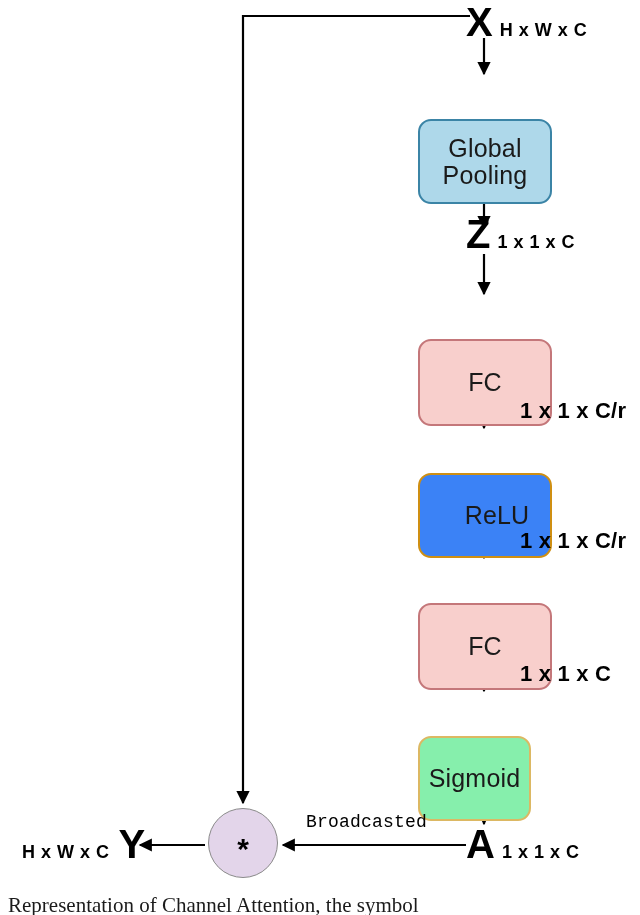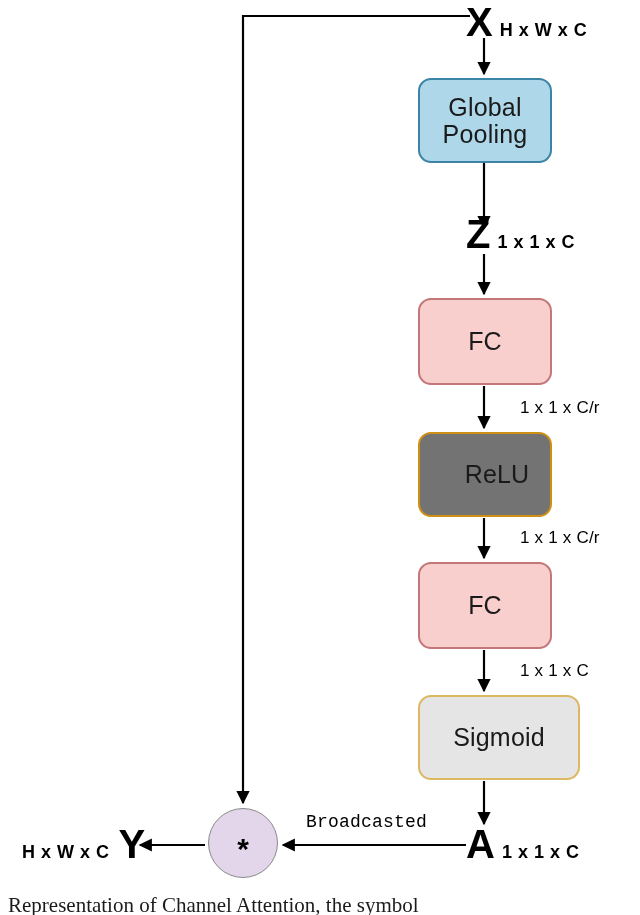--- a/index.html
+++ b/index.html
@@ -29,20 +29,21 @@
     box-sizing: border-box;
     border-radius: 13px;
     display: flex;
     align-items: center;
     justify-content: center;
     text-align: center;
     line-height: 1.08;
     font-size: 25px;
     color: #1a1a1a;
     letter-spacing: 0.2px;
+    margin-top: 41px;
   }
 
   .node-gp {
     left: 418px;
     top: 78px;
     width: 134px;
     height: 85px;
     background: #aed8ea;
     border: 2px solid #3b84a6;
   }
@@ -54,40 +55,40 @@
     height: 87px;
     background: #f8cfcc;
     border: 2px solid #c4777a;
   }
 
   .node-relu {
     left: 418px;
     top: 432px;
     width: 134px;
     height: 85px;
-    background: #737373;
+    background: #3b82f6;
     border: 2px solid #cf8f12;
     padding-left: 24px;
   }
 
   .node-fc2 {
     left: 418px;
     top: 562px;
     width: 134px;
     height: 87px;
     background: #f8cfcc;
     border: 2px solid #c4777a;
   }
 
   .node-sigmoid {
     left: 418px;
     top: 695px;
-    width: 162px;
+    width: 113px;
     height: 85px;
-    background: #e5e5e5;
+    background: #86efac;
     border: 2px solid #dcb863;
   }
 
   .mul-node {
     position: absolute;
     left: 208px;
     top: 808px;
     width: 70px;
     height: 70px;
     border-radius: 50%;
@@ -132,22 +133,22 @@
   }
 
   .lbl-x { left: 466px; top: 0px; }
   .lbl-z { left: 466px; top: 212px; }
   .lbl-a { left: 466px; top: 822px; }
   .lbl-y { left: 22px; top: 822px; }
 
   .edge-label {
     position: absolute;
     white-space: nowrap;
-    font-size: 17px;
-    font-weight: 400;
+    font-size: 22px;
+    font-weight: 700;
     color: #000;
     letter-spacing: 0.2px;
   }
   .edge-lbl-1 { left: 520px; top: 398px; }
   .edge-lbl-2 { left: 520px; top: 528px; }
   .edge-lbl-3 { left: 520px; top: 661px; }
   .edge-lbl-bc { left: 306px; top: 812px; font-weight: 400; font-size: 18px; font-family: Liberation Mono, monospace; }
 
   .caption {
     position: absolute;

